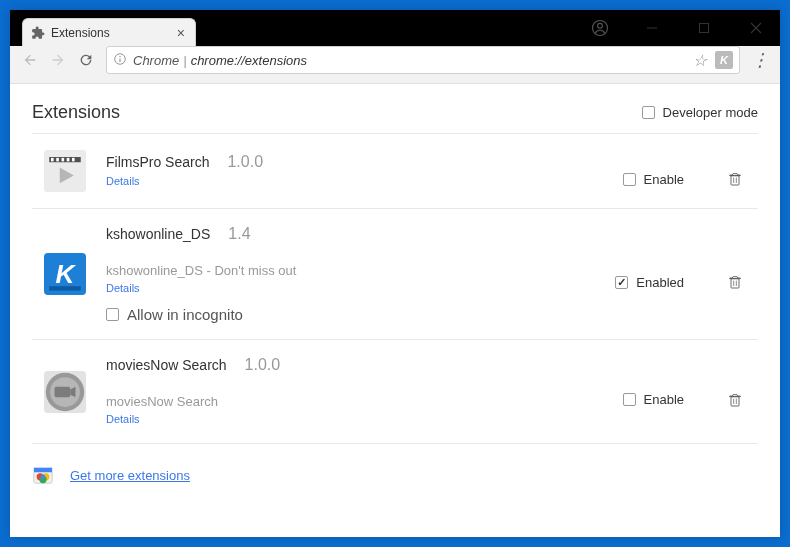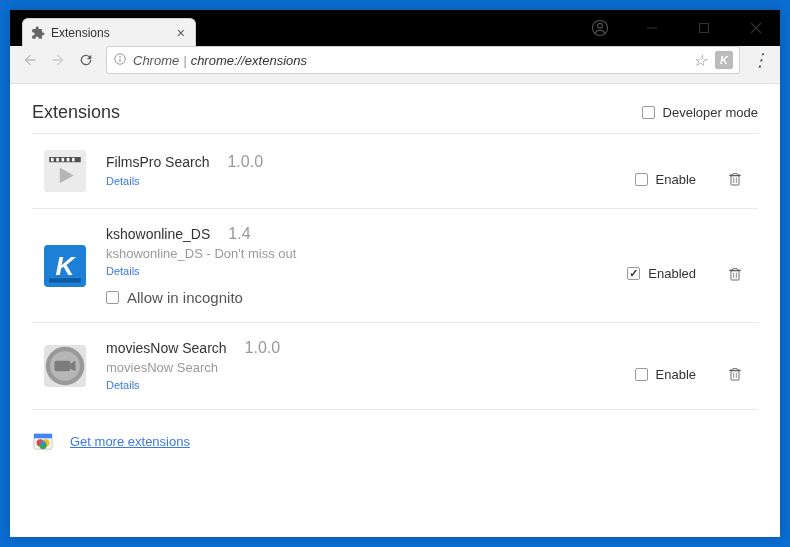--- a/index.html
+++ b/index.html
@@ -37,24 +37,24 @@
     .dev-mode { display: flex; align-items: center; font-size: 13px; color: #333; cursor: pointer; }
     .chk { width: 13px; height: 13px; border: 1px solid #999; border-radius: 2px; margin-right: 8px; background: #fff; display: flex; align-items: center; justify-content: center; }
     .chk.checked::after { content: "✓"; font-size: 11px; color: #333; font-weight: bold; line-height: 1; }
     
     .ext-item { padding: 16px 12px; border-bottom: 1px solid #e8e8e8; display: flex; align-items: center; }
     .ext-icon { width: 42px; height: 42px; border-radius: 4px; margin-right: 20px; flex-shrink: 0; background: #ddd; display: flex; align-items: center; justify-content: center; overflow: hidden; }
     .ext-body { flex: 1; }
     .ext-head { display: flex; align-items: baseline; gap: 18px; }
     .ext-name { font-size: 14px; color: #333; }
     .ext-ver { font-size: 16px; color: #999; }
-    .ext-desc { font-size: 13px; color: #999; margin-top: 3px; }
+    .ext-desc { font-size: 13px; color: #999; margin-top: 20px; }
     .ext-details { font-size: 11px; color: #3b78e7; display: inline-block; cursor: pointer; }
     .ext-incog { display: flex; align-items: center; margin-top: 10px; font-size: 15px; color: #555; }
-    .ext-actions { display: flex; align-items: center; gap: 28px; margin-left: 20px; margin-top: 16px; }
+    .ext-actions { display: flex; align-items: center; gap: 40px; margin-left: 20px; margin-top: 16px; }
     .enable-chk { display: flex; align-items: center; font-size: 13px; color: #333; cursor: pointer; white-space: nowrap; }
     .trash { width: 22px; height: 22px; display: flex; align-items: center; justify-content: center; color: #555; cursor: pointer; }
     
     .ext-item.disabled .ext-icon { filter: grayscale(100%); opacity: 0.85; }
     
     .more-ext { display: flex; align-items: center; margin-top: 20px; }
     .more-ext-icon { width: 22px; height: 22px; margin-right: 16px; }
     .more-ext-link { font-size: 13px; color: #3b78e7; text-decoration: underline; cursor: pointer; }
   </style>
 </head>

